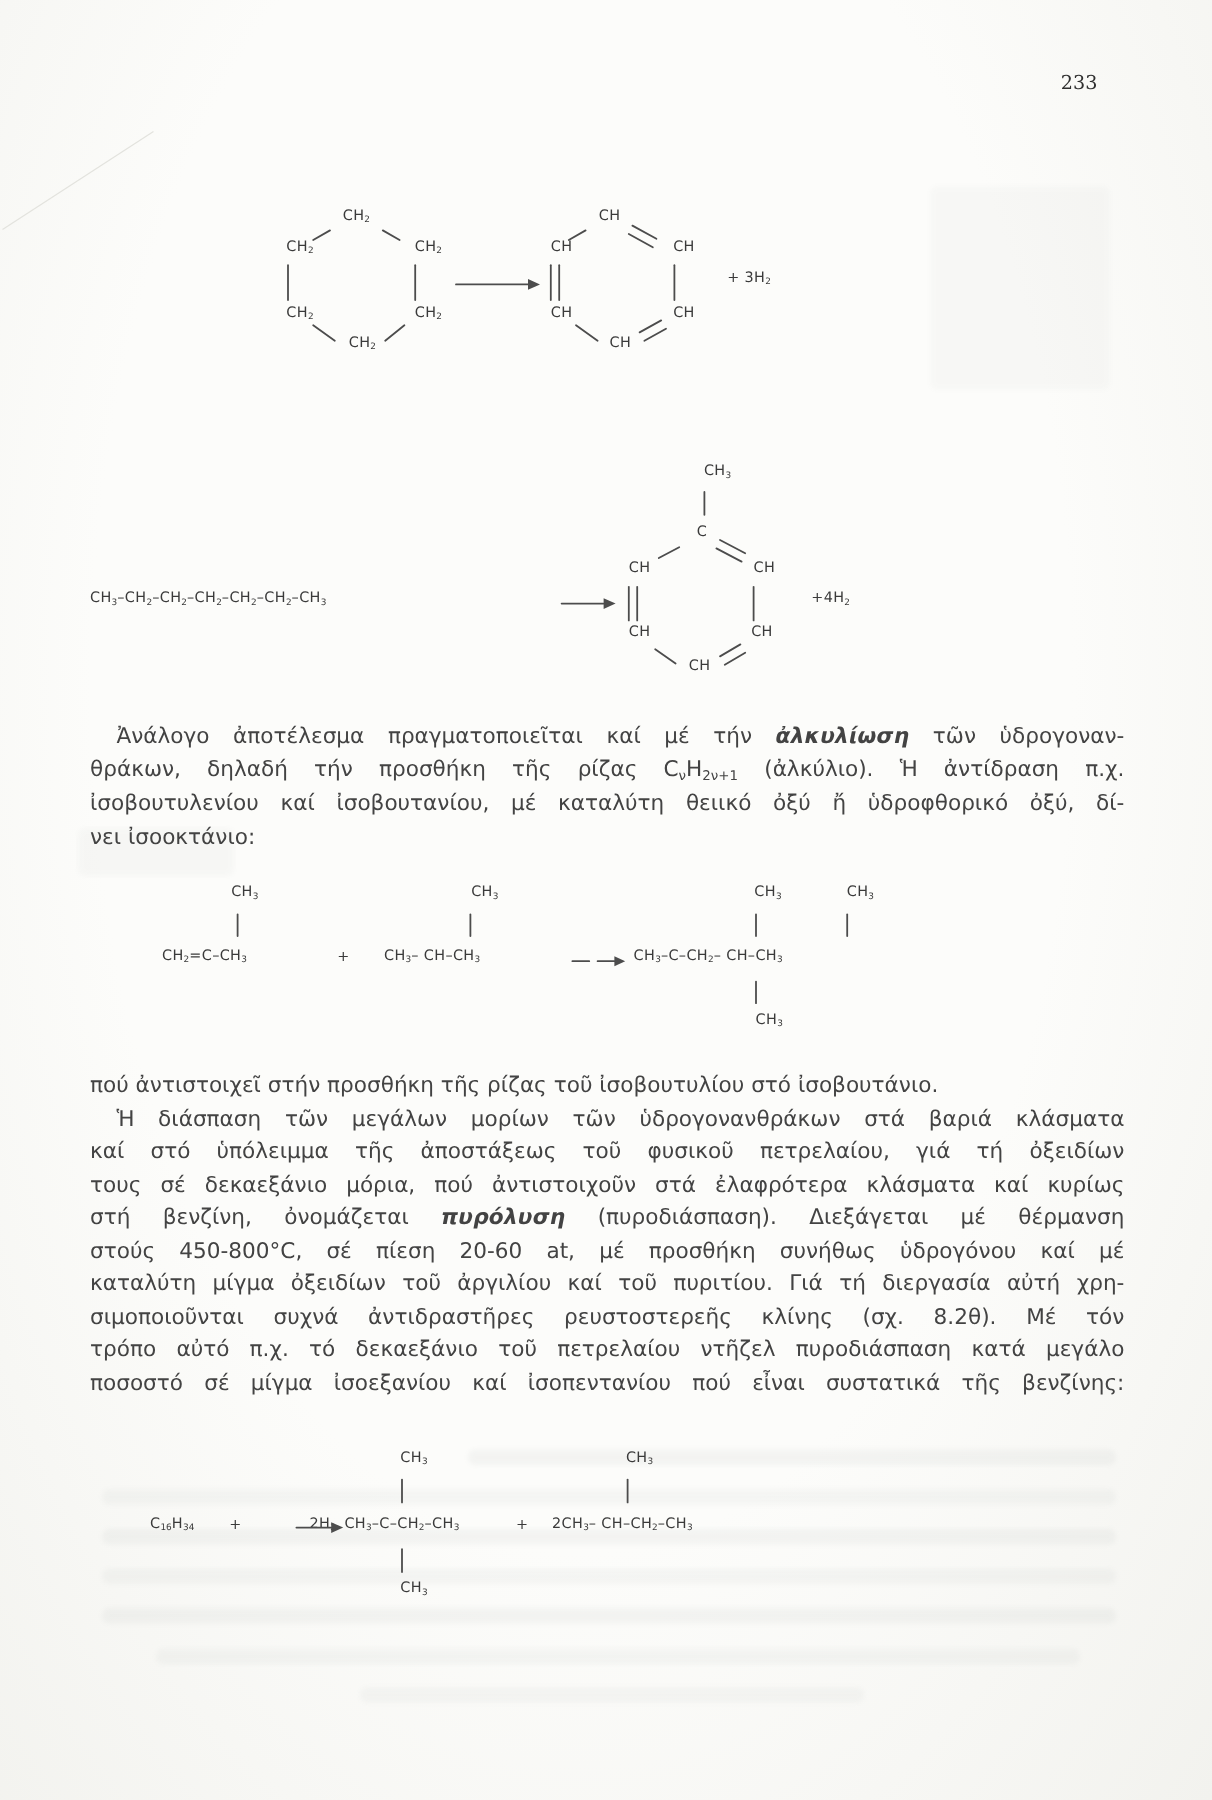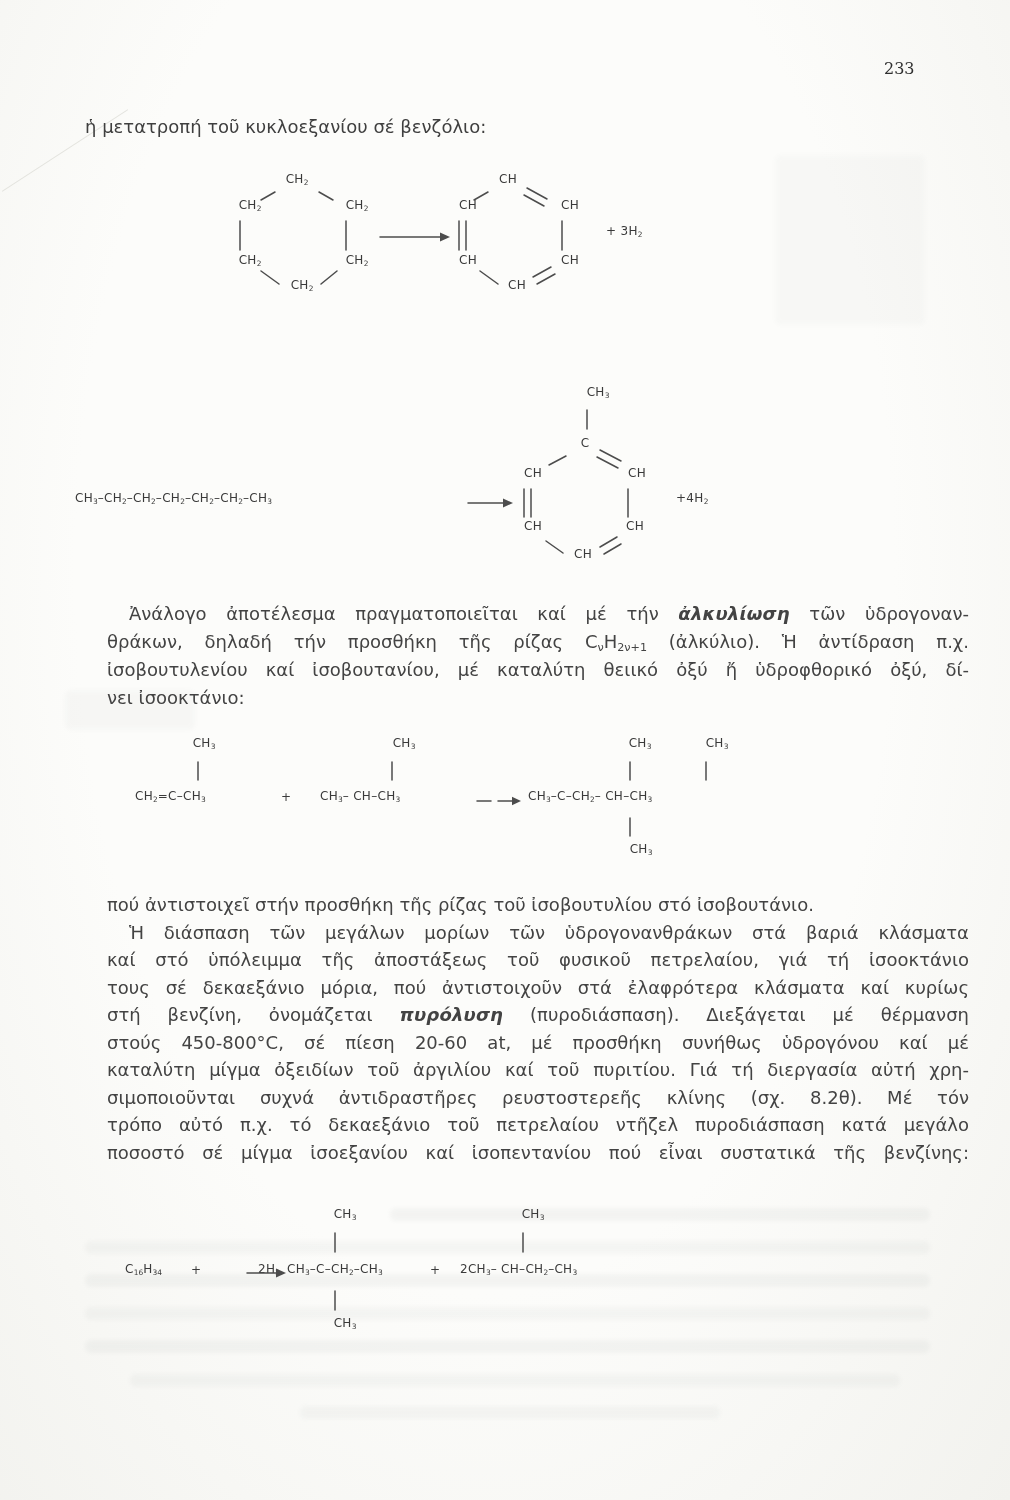--- a/index.html
+++ b/index.html
@@ -10,21 +10,21 @@
     overflow:hidden;
   }
   #paper{
     position:absolute;left:0;top:0;width:1010px;height:1500px;
     background:radial-gradient(ellipse at 48% 38%, #fcfcfa 55%, #f2f2ee 100%);
   }
   .txt{position:absolute;color:#3f3f3f;font-size:18px;white-space:nowrap;}
   .pagenum{font-family:"DejaVu Serif","Liberation Serif",serif;font-size:16px;color:#2f2f2f;}
   .pline,.jline{
     position:absolute;width:862px;height:28px;overflow:hidden;
-    color:#434343;font-size:18px;line-height:27px;margin-left:32px;
+    color:#434343;font-size:18px;line-height:27px;
   }
   .jline{text-align:justify;text-justify:inter-word;text-align-last:justify;}
   .indent{text-indent:22px;}
   b i, i b{letter-spacing:.2px;}
   .chem{position:absolute;color:#3a3a3a;font-size:12px;white-space:nowrap;letter-spacing:.3px;}
   .atom{transform:translateX(-50%);}
   sub{font-size:.62em;vertical-align:-0.28em;letter-spacing:0;}
   svg.bonds{position:absolute;left:0;top:0;pointer-events:none;}
   .bleed{position:absolute;background:#87908e;opacity:.07;filter:blur(2px);border-radius:6px;}
   .crease{position:absolute;width:150px;height:1px;background:#e3e3de;transform:rotate(-33deg);}
@@ -41,21 +41,20 @@
   <div class="bleed" style="left:85px;top:1274px;width:845px;height:13px;"></div>
   <div class="bleed" style="left:85px;top:1307px;width:845px;height:13px;opacity:.06;"></div>
   <div class="bleed" style="left:85px;top:1340px;width:845px;height:13px;"></div>
   <div class="bleed" style="left:130px;top:1374px;width:770px;height:13px;opacity:.06;"></div>
   <div class="bleed" style="left:300px;top:1406px;width:420px;height:13px;opacity:.055;"></div>
   <div class="bleed" style="left:775px;top:155px;width:150px;height:170px;opacity:.035;"></div>
   <div class="bleed" style="left:65px;top:690px;width:130px;height:40px;opacity:.045;"></div>
 
   <div class="txt pagenum" style="left:884px;top:59px;">233</div>
 
-  <div class="txt" style="left:85px;top:116px;">ἡ μετατροπή τοῦ κυκλοεξανίου σέ βενζόλιο:</div>
 
   <div>
     <div class="chem atom" style="left:297px;top:172px;">CH<sub>2</sub></div>
     <div class="chem atom" style="left:250px;top:198px;">CH<sub>2</sub></div>
     <div class="chem atom" style="left:357px;top:198px;">CH<sub>2</sub></div>
     <div class="chem atom" style="left:250px;top:253px;">CH<sub>2</sub></div>
     <div class="chem atom" style="left:357px;top:253px;">CH<sub>2</sub></div>
     <div class="chem atom" style="left:302px;top:278px;">CH<sub>2</sub></div>
 
     <div class="chem atom" style="left:508px;top:172px;">CH</div>
@@ -96,21 +95,21 @@
     <div class="chem" style="left:320px;top:789px;">CH<sub>3</sub>– CH–CH<sub>3</sub></div>
     <div class="chem atom" style="left:640px;top:736px;">CH<sub>3</sub></div>
     <div class="chem atom" style="left:717px;top:736px;">CH<sub>3</sub></div>
     <div class="chem" style="left:528px;top:789px;">CH<sub>3</sub>–C–CH<sub>2</sub>–  CH–CH<sub>3</sub></div>
     <div class="chem atom" style="left:641px;top:842px;">CH<sub>3</sub></div>
   </div>
 
   <div>
     <div class="pline" style="left:75px;top:891px;">πού ἀντιστοιχεῖ στήν προσθήκη τῆς ρίζας τοῦ ἰσοβουτυλίου στό ἰσοβουτάνιο.</div>
     <div class="jline indent" style="left:75px;top:918.5px;">Ἡ διάσπαση τῶν μεγάλων μορίων τῶν ὑδρογονανθράκων στά βαριά κλάσματα</div>
-    <div class="jline" style="left:75px;top:946px;">καί στό ὑπόλειμμα τῆς ἀποστάξεως τοῦ φυσικοῦ πετρελαίου, γιά τή ἰσοοκτάνιο</div>
+    <div class="jline" style="left:75px;top:946px;">καί στό ὑπόλειμμα τῆς ἀποστάξεως τοῦ φυσικοῦ πετρελαίου, γιά τή ὀξειδίων</div>
     <div class="jline" style="left:75px;top:973.5px;">τους σέ δεκαεξάνιο μόρια, πού ἀντιστοιχοῦν στά ἐλαφρότερα κλάσματα καί κυρίως</div>
     <div class="jline" style="left:75px;top:1001px;">στή βενζίνη, ὀνομάζεται <b><i>πυρόλυση</i></b> (πυροδιάσπαση). Διεξάγεται μέ θέρμανση</div>
     <div class="jline" style="left:75px;top:1028.5px;">στούς 450-800°C, σέ πίεση 20-60 at, μέ προσθήκη συνήθως ὑδρογόνου καί μέ</div>
     <div class="jline" style="left:75px;top:1056px;">καταλύτη μίγμα ὀξειδίων τοῦ ἀργιλίου καί τοῦ πυριτίου. Γιά τή διεργασία αὐτή χρη-</div>
     <div class="jline" style="left:75px;top:1083.5px;">σιμοποιοῦνται συχνά ἀντιδραστῆρες ρευστοστερεῆς κλίνης (σχ. 8.2θ). Μέ τόν</div>
     <div class="jline" style="left:75px;top:1111px;">τρόπο αὐτό π.χ. τό δεκαεξάνιο τοῦ πετρελαίου ντῆζελ πυροδιάσπαση κατά μεγάλο</div>
     <div class="jline" style="left:75px;top:1138.5px;">ποσοστό σέ μίγμα ἰσοεξανίου καί ἰσοπεντανίου πού εἶναι συστατικά τῆς βενζίνης:</div>
   </div>
 
   <div>

